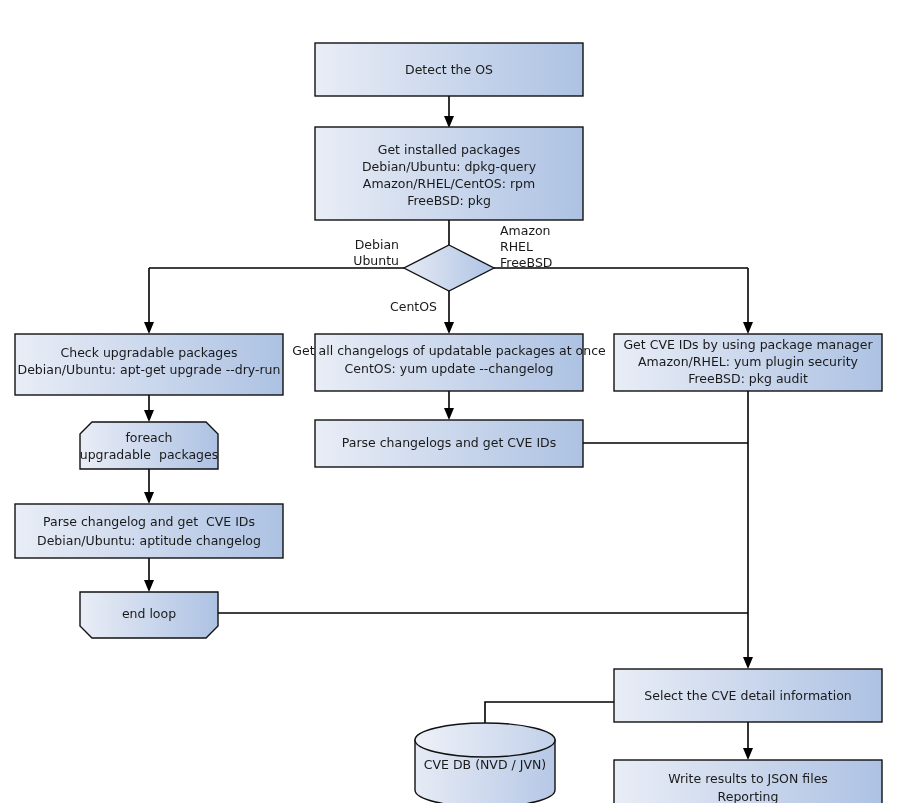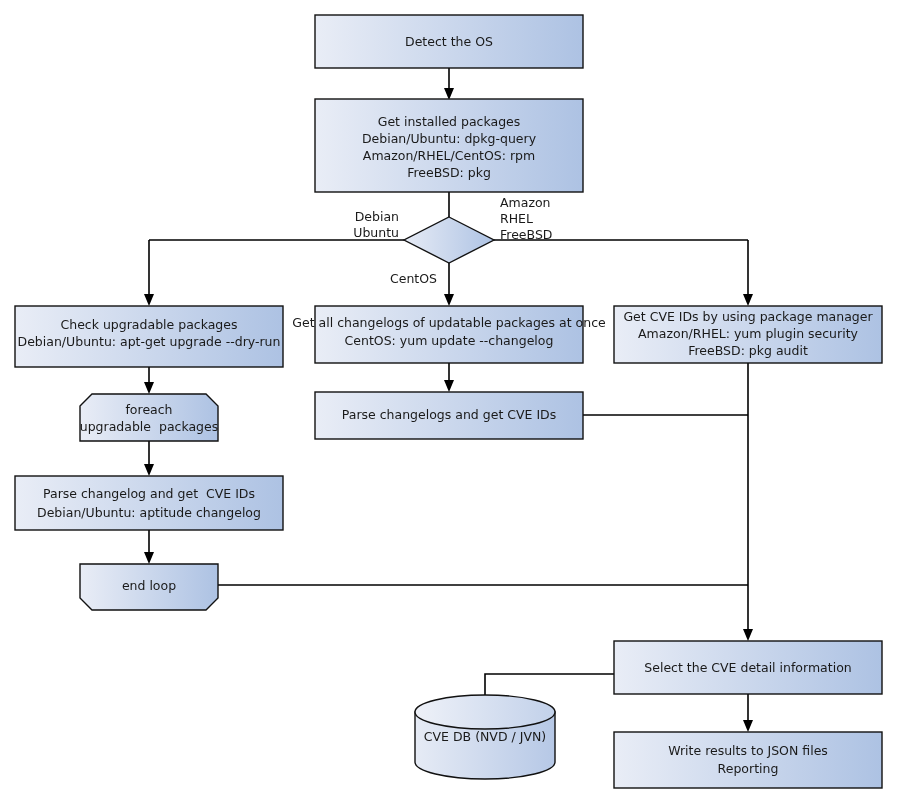--- a/index.html
+++ b/index.html
@@ -11,20 +11,21 @@
   body {
     width: 898px;
     height: 803px;
     font-family: "DejaVu Sans", sans-serif;
     overflow: hidden;
   }
   #flowchart-root {
     position: relative;
     width: 898px;
     height: 638px;
+    margin-top: 28px;
   }
   svg.flow-svg {
     position: absolute;
     left: 0;
     top: 0;
     width: 898px;
     height: 803px;
     display: block;
   }
   .node-shape {

